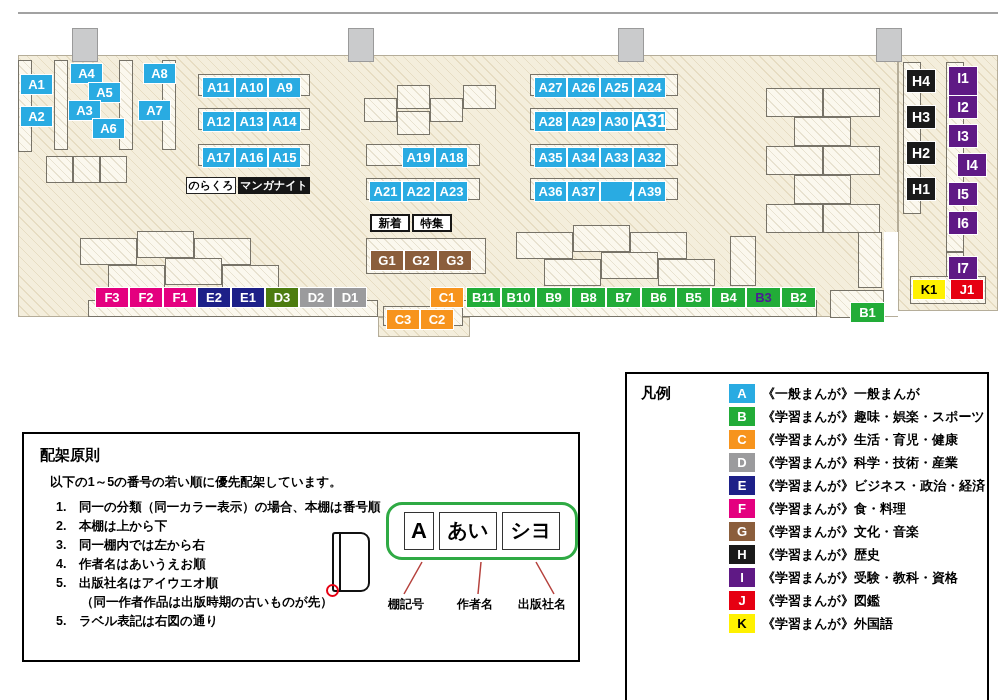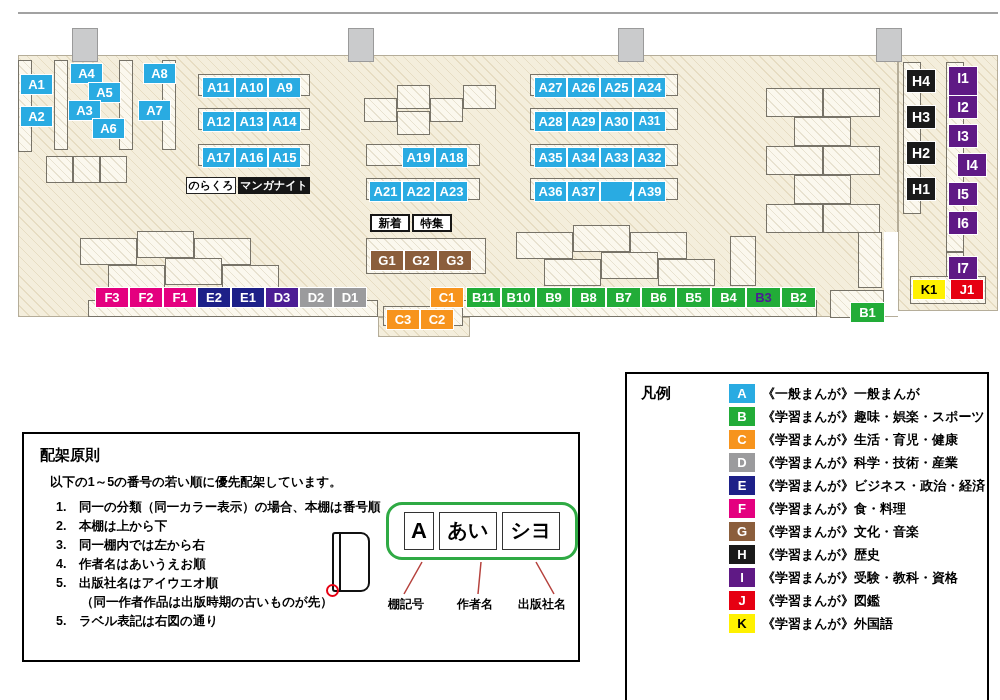--- a/index.html
+++ b/index.html
@@ -170,38 +170,38 @@
     <div class="slabel" style="left: 369px; top: 181px; width: 33px; height: 21px; line-height: 19px; font-size: 13px; background: rgb(41, 171, 226); color: rgb(255, 255, 255);">A21</div>
     <div class="slabel" style="left: 402px; top: 181px; width: 33px; height: 21px; line-height: 19px; font-size: 13px; background: rgb(41, 171, 226); color: rgb(255, 255, 255);">A22</div>
     <div class="slabel" style="left: 435px; top: 181px; width: 33px; height: 21px; line-height: 19px; font-size: 13px; background: rgb(41, 171, 226); color: rgb(255, 255, 255);">A23</div>
     <div class="slabel" style="left: 534px; top: 77px; width: 33px; height: 21px; line-height: 19px; font-size: 13px; background: rgb(41, 171, 226); color: rgb(255, 255, 255);">A27</div>
     <div class="slabel" style="left: 567px; top: 77px; width: 33px; height: 21px; line-height: 19px; font-size: 13px; background: rgb(41, 171, 226); color: rgb(255, 255, 255);">A26</div>
     <div class="slabel" style="left: 600px; top: 77px; width: 33px; height: 21px; line-height: 19px; font-size: 13px; background: rgb(41, 171, 226); color: rgb(255, 255, 255);">A25</div>
     <div class="slabel" style="left: 633px; top: 77px; width: 33px; height: 21px; line-height: 19px; font-size: 13px; background: rgb(41, 171, 226); color: rgb(255, 255, 255);">A24</div>
     <div class="slabel" style="left: 534px; top: 111px; width: 33px; height: 21px; line-height: 19px; font-size: 13px; background: rgb(41, 171, 226); color: rgb(255, 255, 255);">A28</div>
     <div class="slabel" style="left: 567px; top: 111px; width: 33px; height: 21px; line-height: 19px; font-size: 13px; background: rgb(41, 171, 226); color: rgb(255, 255, 255);">A29</div>
     <div class="slabel" style="left: 600px; top: 111px; width: 33px; height: 21px; line-height: 19px; font-size: 13px; background: rgb(41, 171, 226); color: rgb(255, 255, 255);">A30</div>
-    <div class="slabel" style="left: 633px; top: 111px; width: 33px; height: 21px; line-height: 19px; font-size: 12px; background: rgb(41, 171, 226); color: rgb(255, 255, 255);">A31</div>
+    <div class="slabel" style="left: 633px; top: 111px; width: 33px; height: 21px; line-height: 19px; font-size: 18px; background: rgb(41, 171, 226); color: rgb(255, 255, 255);">A31</div>
     <div class="slabel" style="left: 534px; top: 147px; width: 33px; height: 21px; line-height: 19px; font-size: 13px; background: rgb(41, 171, 226); color: rgb(255, 255, 255);">A35</div>
     <div class="slabel" style="left: 567px; top: 147px; width: 33px; height: 21px; line-height: 19px; font-size: 13px; background: rgb(41, 171, 226); color: rgb(255, 255, 255);">A34</div>
     <div class="slabel" style="left: 600px; top: 147px; width: 33px; height: 21px; line-height: 19px; font-size: 13px; background: rgb(41, 171, 226); color: rgb(255, 255, 255);">A33</div>
     <div class="slabel" style="left: 633px; top: 147px; width: 33px; height: 21px; line-height: 19px; font-size: 13px; background: rgb(41, 171, 226); color: rgb(255, 255, 255);">A32</div>
     <div class="slabel" style="left: 534px; top: 181px; width: 33px; height: 21px; line-height: 19px; font-size: 13px; background: rgb(41, 171, 226); color: rgb(255, 255, 255);">A36</div>
     <div class="slabel" style="left: 567px; top: 181px; width: 33px; height: 21px; line-height: 19px; font-size: 13px; background: rgb(41, 171, 226); color: rgb(255, 255, 255);">A37</div>
     <div class="slabel" style="left: 600px; top: 181px; width: 33px; height: 21px; line-height: 19px; font-size: 13px; background: rgb(41, 171, 226); color: rgb(255, 255, 255); padding-left: 28px;">A38</div>
     <div class="slabel" style="left: 633px; top: 181px; width: 33px; height: 21px; line-height: 19px; font-size: 13px; background: rgb(41, 171, 226); color: rgb(255, 255, 255);">A39</div>
     <div class="slabel" style="left: 370px; top: 250px; width: 34px; height: 21px; line-height: 19px; font-size: 13px; background: rgb(139, 94, 60); color: rgb(255, 255, 255);">G1</div>
     <div class="slabel" style="left: 404px; top: 250px; width: 34px; height: 21px; line-height: 19px; font-size: 13px; background: rgb(139, 94, 60); color: rgb(255, 255, 255);">G2</div>
     <div class="slabel" style="left: 438px; top: 250px; width: 34px; height: 21px; line-height: 19px; font-size: 13px; background: rgb(139, 94, 60); color: rgb(255, 255, 255);">G3</div>
     <div class="slabel" style="left: 95px; top: 287px; width: 34px; height: 21px; line-height: 19px; font-size: 13px; background: rgb(228, 0, 127); color: rgb(255, 255, 255);">F3</div>
     <div class="slabel" style="left: 129px; top: 287px; width: 34px; height: 21px; line-height: 19px; font-size: 13px; background: rgb(228, 0, 127); color: rgb(255, 255, 255);">F2</div>
     <div class="slabel" style="left: 163px; top: 287px; width: 34px; height: 21px; line-height: 19px; font-size: 13px; background: rgb(228, 0, 127); color: rgb(255, 255, 255);">F1</div>
     <div class="slabel" style="left: 197px; top: 287px; width: 34px; height: 21px; line-height: 19px; font-size: 13px; background: rgb(29, 32, 136); color: rgb(255, 255, 255);">E2</div>
     <div class="slabel" style="left: 231px; top: 287px; width: 34px; height: 21px; line-height: 19px; font-size: 13px; background: rgb(29, 32, 136); color: rgb(255, 255, 255);">E1</div>
-    <div class="slabel" style="left: 265px; top: 287px; width: 34px; height: 21px; line-height: 19px; font-size: 13px; background: #4c1d95; color: rgb(255, 255, 255);">D3</div>
+    <div class="slabel" style="left: 265px; top: 287px; width: 34px; height: 21px; line-height: 19px; font-size: 13px; background: #4d7c0f; color: rgb(255, 255, 255);">D3</div>
     <div class="slabel" style="left: 299px; top: 287px; width: 34px; height: 21px; line-height: 19px; font-size: 13px; background: rgb(155, 155, 157); color: rgb(255, 255, 255);">D2</div>
     <div class="slabel" style="left: 333px; top: 287px; width: 34px; height: 21px; line-height: 19px; font-size: 13px; background: rgb(155, 155, 157); color: rgb(255, 255, 255);">D1</div>
     <div class="slabel" style="left: 430px; top: 287px; width: 34px; height: 21px; line-height: 19px; font-size: 13px; background: rgb(247, 148, 29); color: rgb(255, 255, 255);">C1</div>
     <div class="slabel" style="left: 466px; top: 287px; width: 35px; height: 21px; line-height: 19px; font-size: 13px; background: rgb(34, 172, 56); color: rgb(255, 255, 255);">B11</div>
     <div class="slabel" style="left: 501px; top: 287px; width: 35px; height: 21px; line-height: 19px; font-size: 13px; background: rgb(34, 172, 56); color: rgb(255, 255, 255);">B10</div>
     <div class="slabel" style="left: 536px; top: 287px; width: 35px; height: 21px; line-height: 19px; font-size: 13px; background: rgb(34, 172, 56); color: rgb(255, 255, 255);">B9</div>
     <div class="slabel" style="left: 571px; top: 287px; width: 35px; height: 21px; line-height: 19px; font-size: 13px; background: rgb(34, 172, 56); color: rgb(255, 255, 255);">B8</div>
     <div class="slabel" style="left: 606px; top: 287px; width: 35px; height: 21px; line-height: 19px; font-size: 13px; background: rgb(34, 172, 56); color: rgb(255, 255, 255);">B7</div>
     <div class="slabel" style="left: 641px; top: 287px; width: 35px; height: 21px; line-height: 19px; font-size: 13px; background: rgb(34, 172, 56); color: rgb(255, 255, 255);">B6</div>
     <div class="slabel" style="left: 676px; top: 287px; width: 35px; height: 21px; line-height: 19px; font-size: 13px; background: rgb(34, 172, 56); color: rgb(255, 255, 255);">B5</div>

